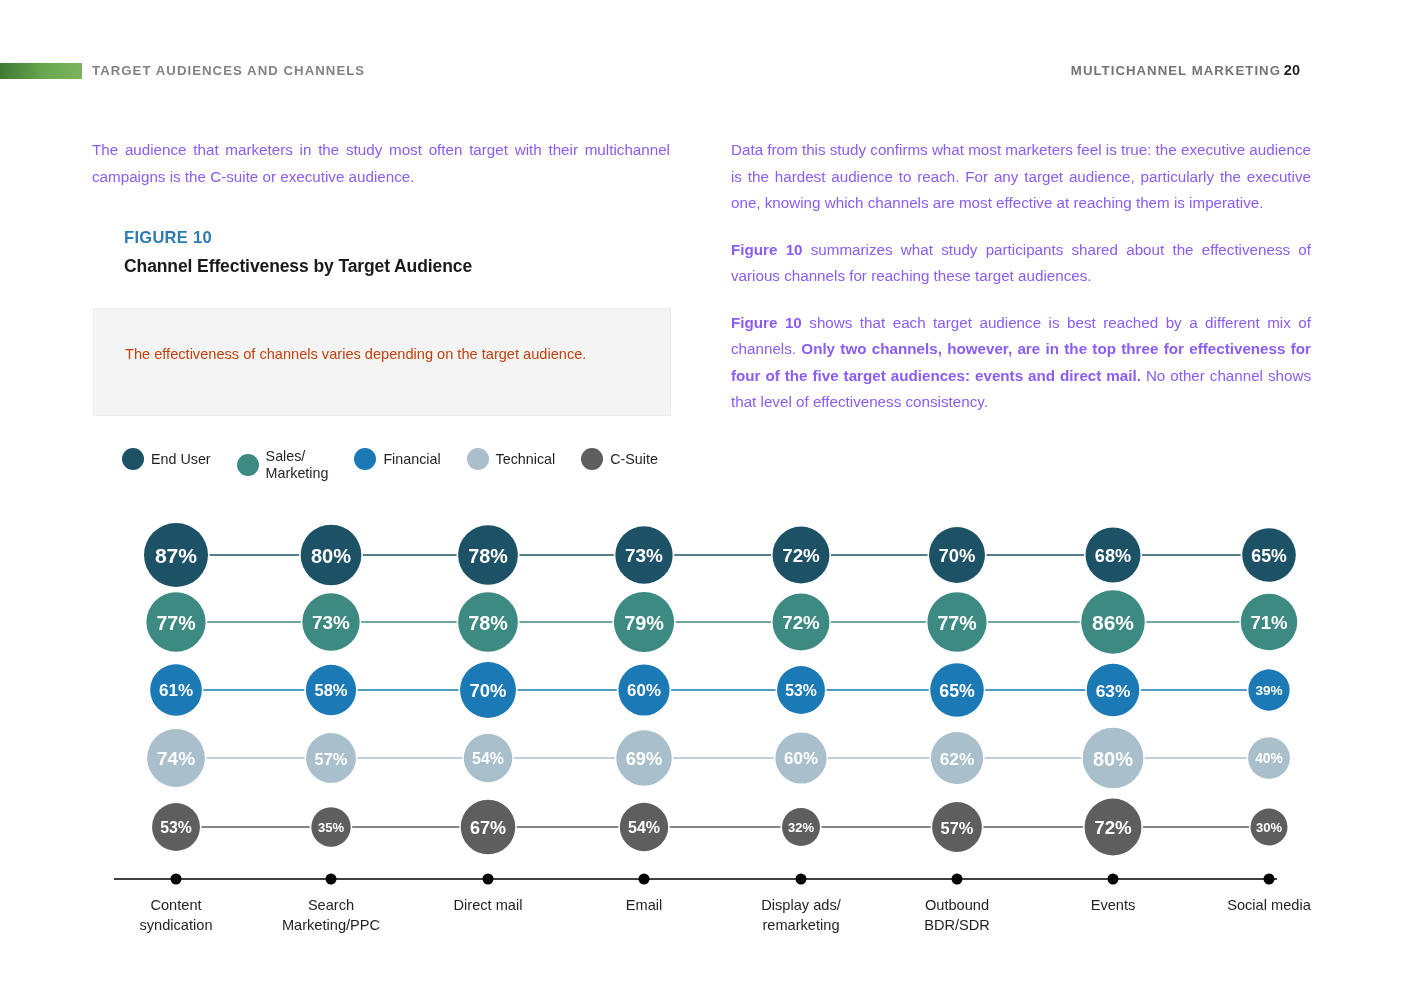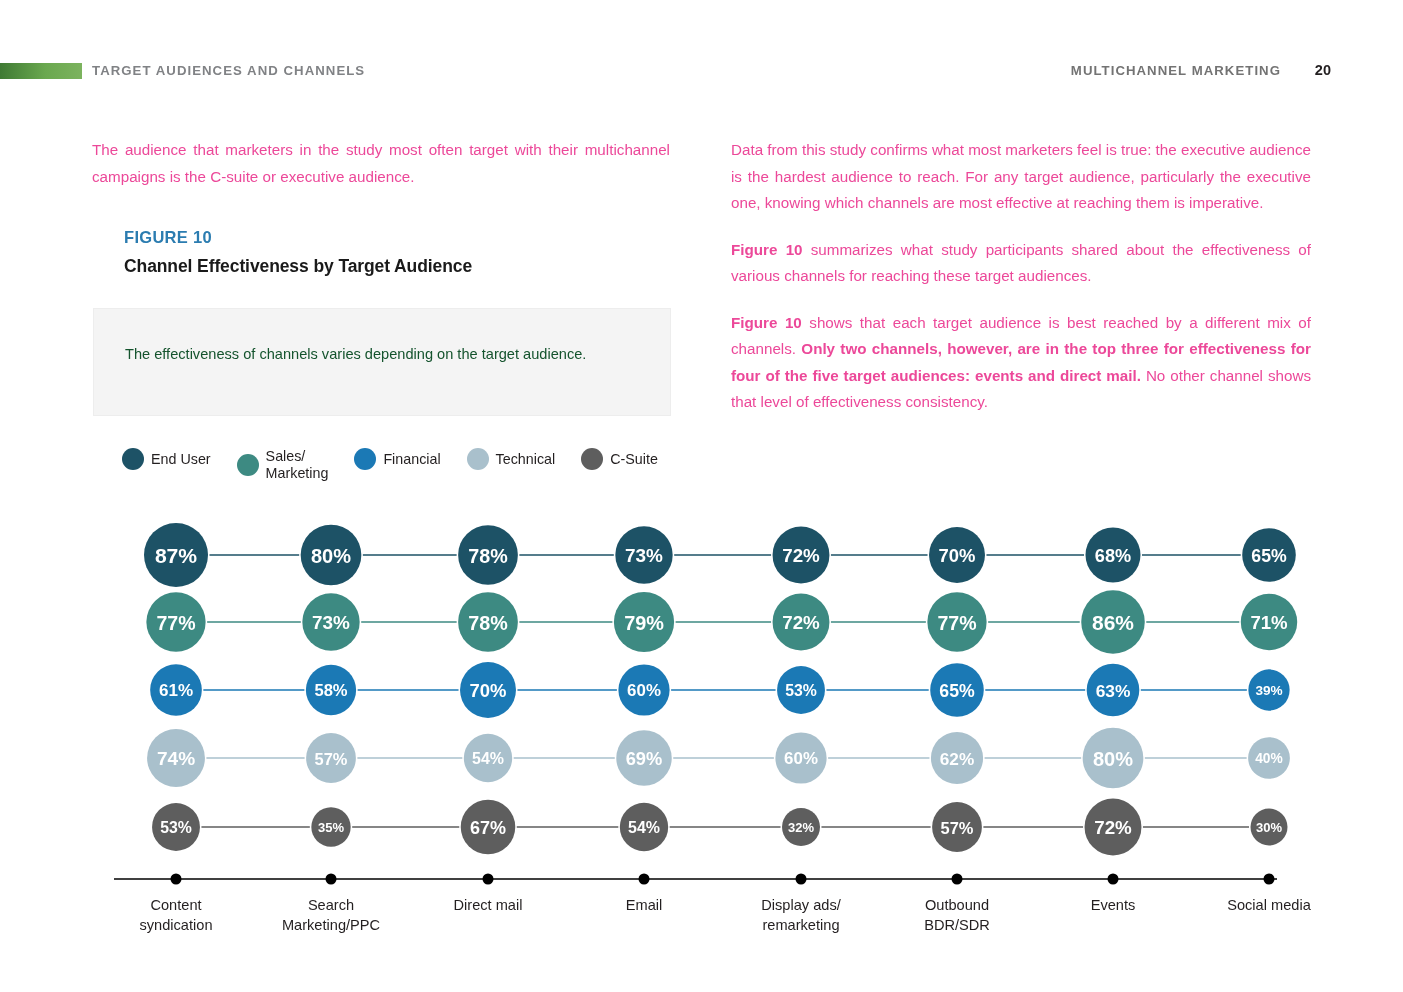--- a/index.html
+++ b/index.html
@@ -25,53 +25,53 @@
     position:absolute;left:92px;top:0px;
     font-size:13.2px;font-weight:bold;letter-spacing:1.05px;
     color:#808285;white-space:nowrap;
   }
   .hdr-right{
     position:absolute;right:122px;top:0px;
     font-size:13.2px;font-weight:bold;letter-spacing:1.05px;
     color:#737373;white-space:nowrap;
   }
   .hdr-page{
-    position:absolute;right:72px;top:-1px;
+    position:absolute;right:103px;top:-1px;
     font-size:14.5px;font-weight:bold;color:#231f20;
   }
 
   
   .col-left{position:absolute;left:92px;top:137px;width:578px;}
   .col-right{position:absolute;left:731px;top:137px;width:580px;}
 
   p.body{
     margin:0 0 20px 0;
     font-size:15.2px;line-height:26.5px;
-    color:#ec4899;
+    color:#8b5cf6;
     text-align:justify;
   }
   p.body:last-child{margin-bottom:0;}
   p.body b{font-weight:bold;}
 
   
   #figure-block{position:absolute;left:124px;top:228px;width:548px;}
   .fig-eyebrow{
     font-size:16.5px;font-weight:bold;color:#2b7cb0;letter-spacing:.3px;
     margin-bottom:9px;
   }
   .fig-title{
     font-size:17.5px;font-weight:bold;color:#1a1a1a;letter-spacing:-.1px;
   }
   #fig-callout{
     position:absolute;left:93px;top:308px;width:578px;height:108px;
     background:#f4f4f4;border:1px solid #ededed;box-sizing:border-box;
   }
   #fig-callout .callout-text{
     position:absolute;left:31px;top:32px;width:500px;
-    font-size:14.6px;line-height:27px;color:#14532d;
+    font-size:14.6px;line-height:27px;color:#c2410c;
   }
 
   
   #legend{
     position:absolute;left:122px;top:448px;
     display:flex;align-items:flex-start;
   }
   .legend-item{display:flex;align-items:center;margin-right:26px;}
   .legend-dot{
     width:22px;height:22px;border-radius:50%;flex:0 0 auto;margin-right:7px;

